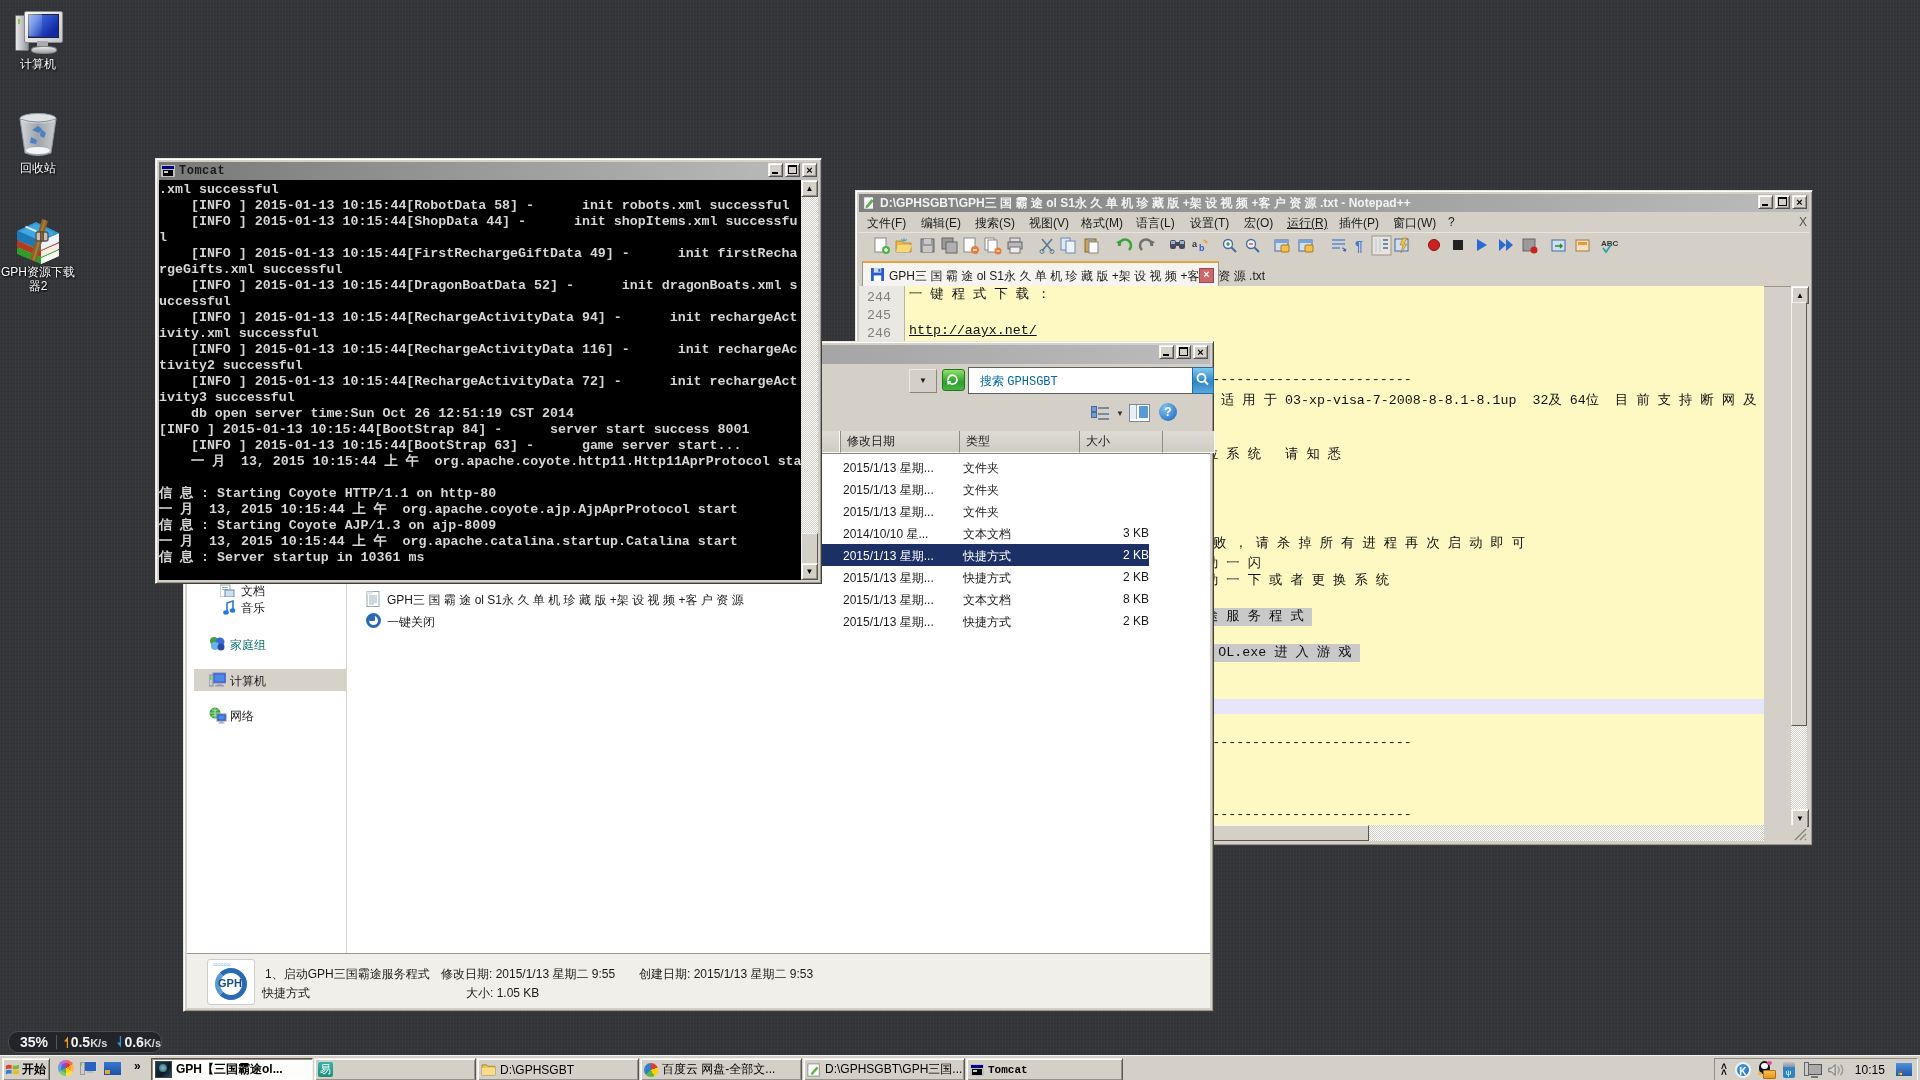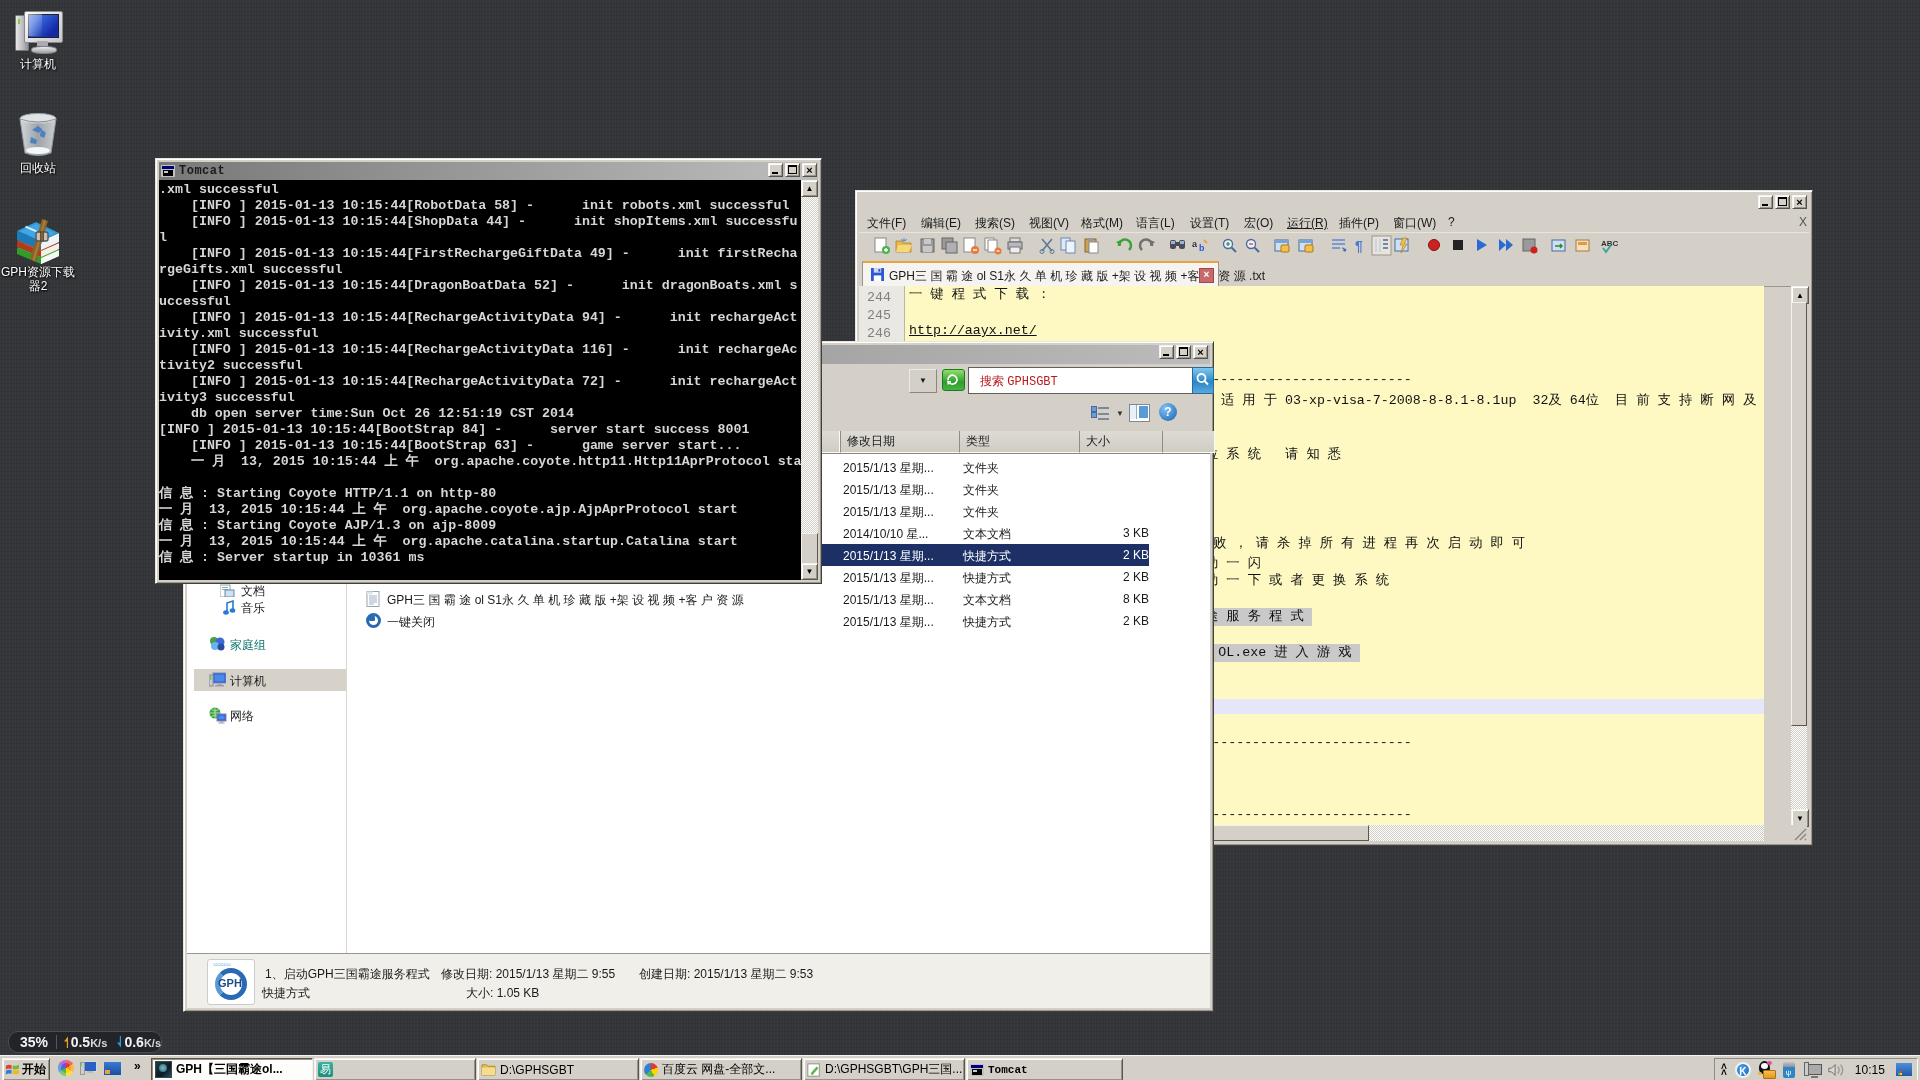--- a/index.html
+++ b/index.html
@@ -79,20 +79,27 @@
       <polygon points="30,2.6 32,3.4 20.5,44 18.5,43.2" fill="#a87c38"></polygon>
 
       <rect x="22" y="15" width="12" height="9" rx="2" fill="#c8c0b4" stroke="#555" stroke-width="1.4"></rect>
       <rect x="26.5" y="15" width="3" height="9" fill="#8a6228" stroke="#444" stroke-width=".8"></rect>
     </svg>
   </div>
   <div class="abs" style="left:0;top:265px;width:76px;text-align:center;color:#fff;font-size:12px;line-height:14px;text-shadow:1px 1px 2px #000,0 0 2px #000;">GPH资源下载<br>器2</div>
 </div>
 
 <div id="npp" class="win" style="left:855px;top:190px;width:956px;height:654px;z-index:10;font-size:12px;">
+  <div class="tbar" style="height:18px;">
+    <svg width="14" height="14" style="margin-left:3px;" viewBox="0 0 16 16">
+        <rect x="2" y="1" width="11" height="14" fill="#fff" stroke="#777"></rect>
+        <path d="M5,11 L11,4 l1.8,1.8 -6,7 -2.4,.6 z" fill="#58b747" stroke="#2a7a1a" stroke-width=".5"></path>
+      </svg>
+    <span style="font-size:12px;font-weight:bold;color:#f2f2f2;margin-left:4px;white-space:nowrap;">D:\GPHSGBT\GPH<span class="cjs">三国霸途</span>ol S1<span class="cjs">永久单机珍藏版</span>+<span class="cjs">架设视频</span>+<span class="cjs">客户资源</span>.txt - Notepad++</span>
+  </div>
   <div class="tbtns" style="right:5px;top:4px;">
     <div class="tbtn g-min"></div>
       <div class="tbtn g-max"></div>
       <div class="tbtn g-clo">×</div>
   </div>
 
   <div class="abs" style="left:3px;top:21px;right:3px;height:20px;color:#1a1a1a;">
     <span class="abs" style="left:8px;top:3px;">文件(F)</span>
     <span class="abs" style="left:62px;top:3px;">编辑(E)</span>
     <span class="abs" style="left:116px;top:3px;">搜索(S)</span>
@@ -310,21 +317,21 @@
   </div>
 
   <div class="abs" style="left:3px;top:22px;right:3px;height:31px;">
     <div class="abs" style="left:722px;top:5px;width:26px;height:22px;background:#d4d0c8;border:1px solid;border-color:#eceae5 #8a877f #8a877f #eceae5;color:#1a1a1a;font-size:8px;text-align:center;line-height:22px;">▼</div>
     <div class="abs" style="left:755px;top:5px;width:21px;height:20px;background:linear-gradient(180deg,#8fe06a,#2f9e2f 60%,#46b342);border:1px solid #1c7a1c;border-radius:3px;">
       <svg width="17" height="16" viewBox="0 0 17 16" style="margin:1px;">
           <path d="M4,9 a4.5,4.5 0 1 1 1.5,3 M4.5,13.5 l-0.5,-3 3,0.5" stroke="#fff" stroke-width="1.6" fill="none"></path>
         </svg>
     </div>
     <div class="abs" style="left:781px;top:3px;width:223px;height:25px;background:#fff;border:1px solid #5f5f5f;">
-      <span style="position:absolute;left:11px;top:5px;color:#b91c1c;">搜索 <span style="font-family:'Liberation Mono';font-size:12px;">GPHSGBT</span></span>
+      <span style="position:absolute;left:11px;top:5px;color:#0369a1;">搜索 <span style="font-family:'Liberation Mono';font-size:12px;">GPHSGBT</span></span>
     </div>
     <div class="abs" style="left:1005px;top:3px;width:20px;height:25px;background:linear-gradient(180deg,#7ec8f0,#2c86c8 55%,#5aa8dc);border:1px solid #2a6a9a;">
       <svg width="16" height="16" viewBox="0 0 16 16" style="margin:4px 2px;">
           <circle cx="6.5" cy="6" r="4" stroke="#fff" stroke-width="1.8" fill="none"></circle>
           <path d="M9.5,9 L13,12.5" stroke="#fff" stroke-width="2"></path>
         </svg>
     </div>
   </div>
 
   <div class="abs" style="left:3px;top:53px;right:3px;height:36px;border-bottom:1px solid #b8b4ac;">

